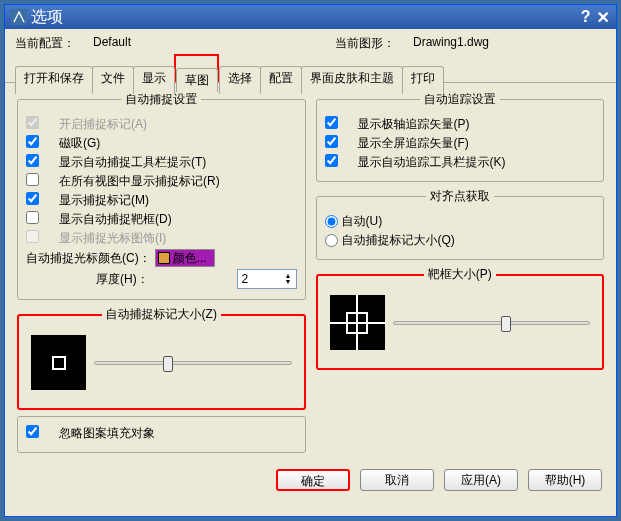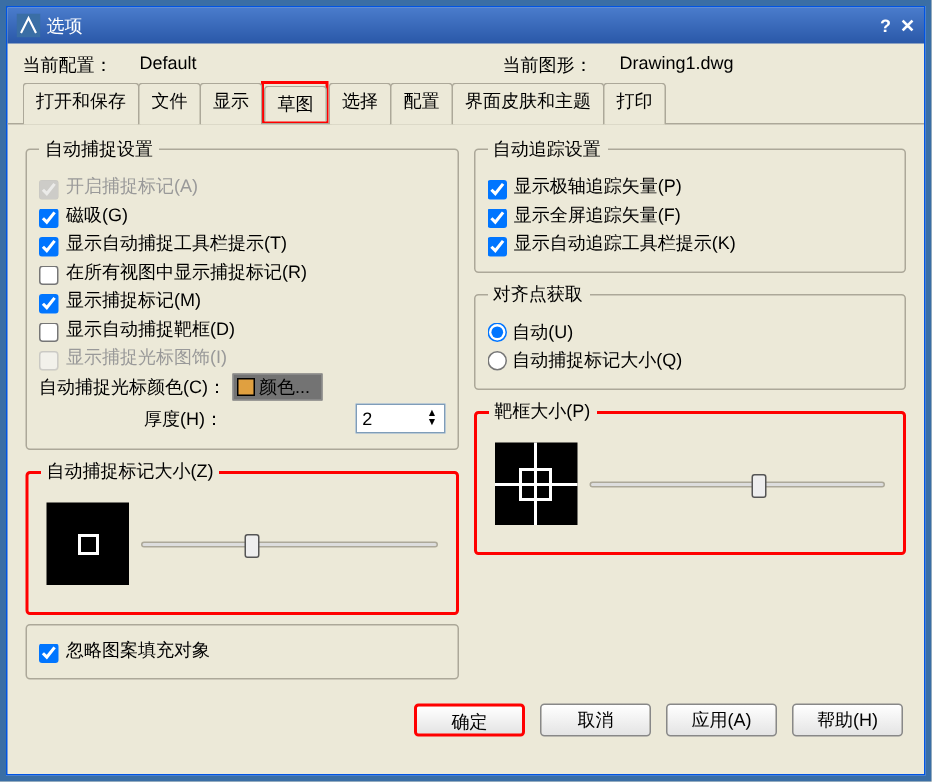--- a/index.html
+++ b/index.html
@@ -1,37 +1,37 @@
 <!DOCTYPE html>
 <html><head>
 <meta charset="utf-8">
 <style>
   * { box-sizing: border-box; font-family: "Microsoft YaHei", SimSun, sans-serif; }
   body { margin: 0; background: #3a6ea5; width: 621px; height: 521px; position: relative; font-size: 12px; }
   .window { position: absolute; inset: 4px; background: #ece9d8; border: 1px solid #0054e3; }
-  .titlebar { height: 24px; background: linear-gradient(#4a7ccc,#2a58a8); color: #fff; display: flex; align-items: center; padding: 0 6px; font-size: 12px; }
+  .titlebar { height: 24px; background: linear-gradient(#4a7ccc,#2a58a8); color: #fff; display: flex; align-items: center; padding: 0 6px; font-size: 16px; }
   .titlebar .app-icon { width: 16px; height: 16px; margin-right: 4px; }
   .titlebar .spacer { flex: 1; }
   .titlebar .sys { cursor: default; margin-left: 6px; font-weight: bold; }
   .topinfo { display: flex; padding: 6px 10px 2px 10px; gap: 6px; }
   .topinfo .lbl { }
   .topinfo .val { margin-left: 12px; width: 150px; }
   .tabs { display: flex; padding: 0 10px; border-bottom: 1px solid #aca899; position: relative; }
-  .tab { padding: 3px 8px; border: 1px solid #aca899; border-bottom: none; background: #ece9d8; margin-right: -1px; border-radius: 3px 3px 0 0; position: relative; top: 1px; cursor: default; }
+  .tab { padding: 3px 8px; border: 1px solid #aca899; border-bottom: none; background: #ece9d8; margin-right: -1px; border-radius: 3px 3px 0 0; position: relative; top: 12px; cursor: default; }
   .tab.active { background: #ece9d8; font-weight: normal; z-index: 2; }
   .tabwrap-emph { border: 2px solid red; }
   .body { padding: 8px 10px; display: flex; gap: 6px; }
   .col { flex: 1; display: flex; flex-direction: column; gap: 6px; }
   fieldset { border: 1px solid #aca899; border-radius: 3px; padding: 6px 8px 8px 8px; }
-  legend { padding: 0 4px; }
-  .chk { display: flex; align-items: flex-end; gap: 5px; margin: 2px 0; }
+  legend { padding: 0 4px; text-align: center; }
+  .chk { display: flex; align-items: flex-start; gap: 20px; margin: 2px 0; }
   .chk input { margin: 0; }
   .chk.disabled { color: #999; }
   .row { display: flex; align-items: center; margin: 2px 0; gap: 4px; }
-  .colorbtn { width: 60px; height: 18px; border: 1px solid #888; background: #737373; display: inline-flex; align-items: center; padding: 0 2px; gap: 3px; cursor: default; }
+  .colorbtn { width: 60px; height: 18px; border: 1px solid #888; background: #a21caf; display: inline-flex; align-items: center; padding: 0 2px; gap: 3px; cursor: default; }
   .colorbtn .sw { width: 12px; height: 12px; background: #e0a040; border: 1px solid #000; }
   .spin { width: 60px; height: 20px; border: 1px solid #7f9db9; background: #fff; display: inline-flex; align-items: center; padding: 0 4px; position: relative; }
   .spin .arrows { margin-left: auto; display: flex; flex-direction: column; line-height: 6px; font-size: 7px; }
   .rad { display: flex; align-items: center; gap: 4px; margin: 2px 0; }
   .rad input { margin: 0; }
   .emph { border: 2px solid red; }
   .slider-box { display: flex; align-items: center; gap: 8px; padding: 6px 4px 10px 4px; }
   .preview { width: 55px; height: 55px; background: #000; position: relative; }
   .prev-marker { position: absolute; top: 50%; left: 50%; width: 14px; height: 14px; transform: translate(-50%,-50%); border: 2px solid #fff; }
   .prev-target::before, .prev-target::after { content: ""; position: absolute; background: #fff; }

